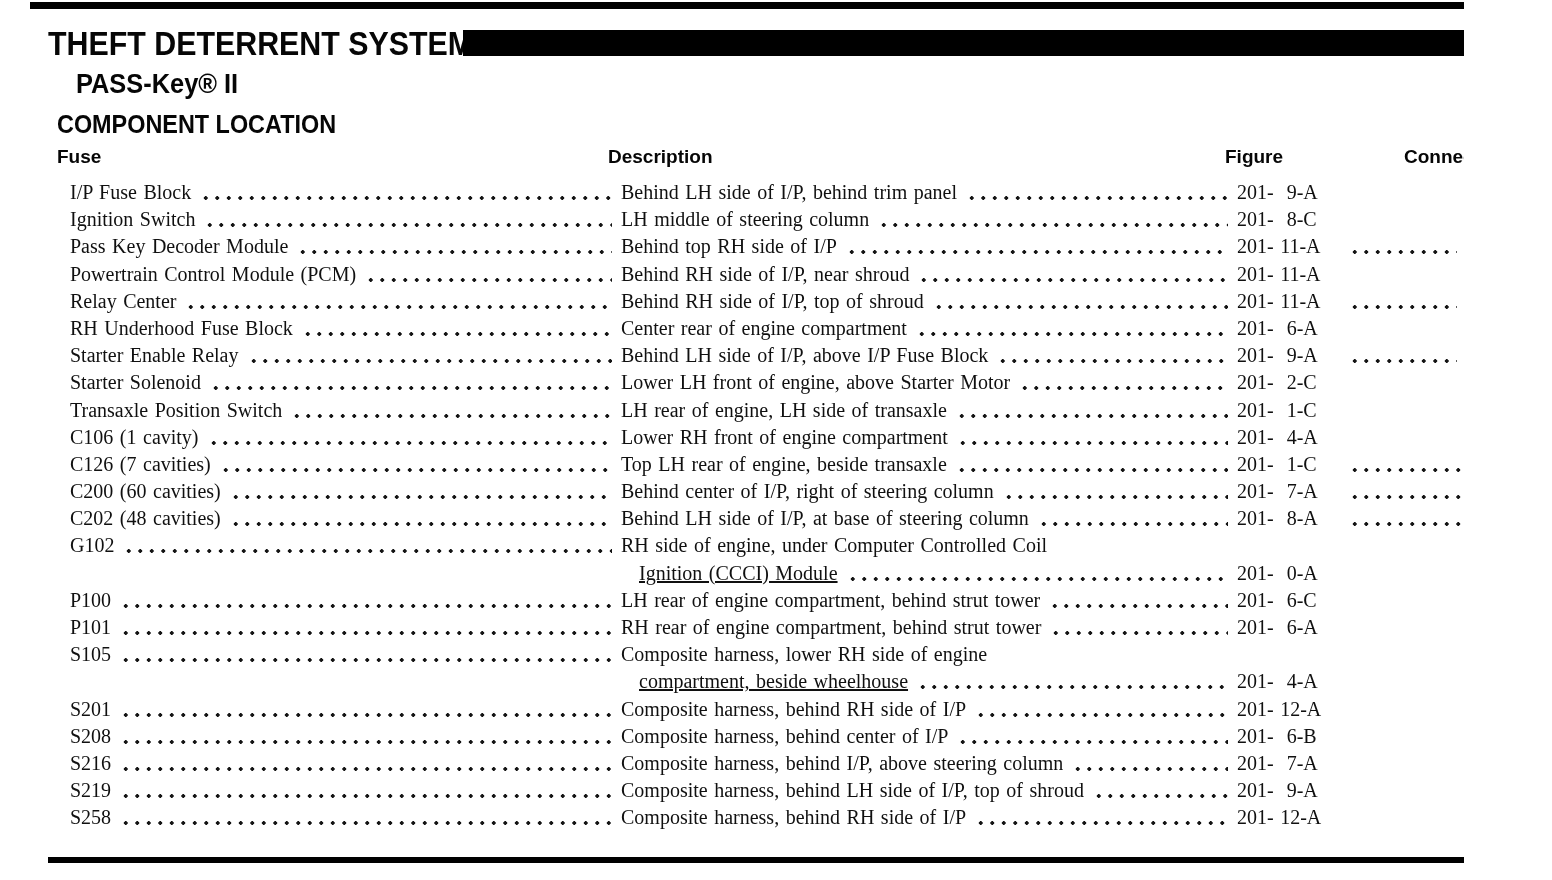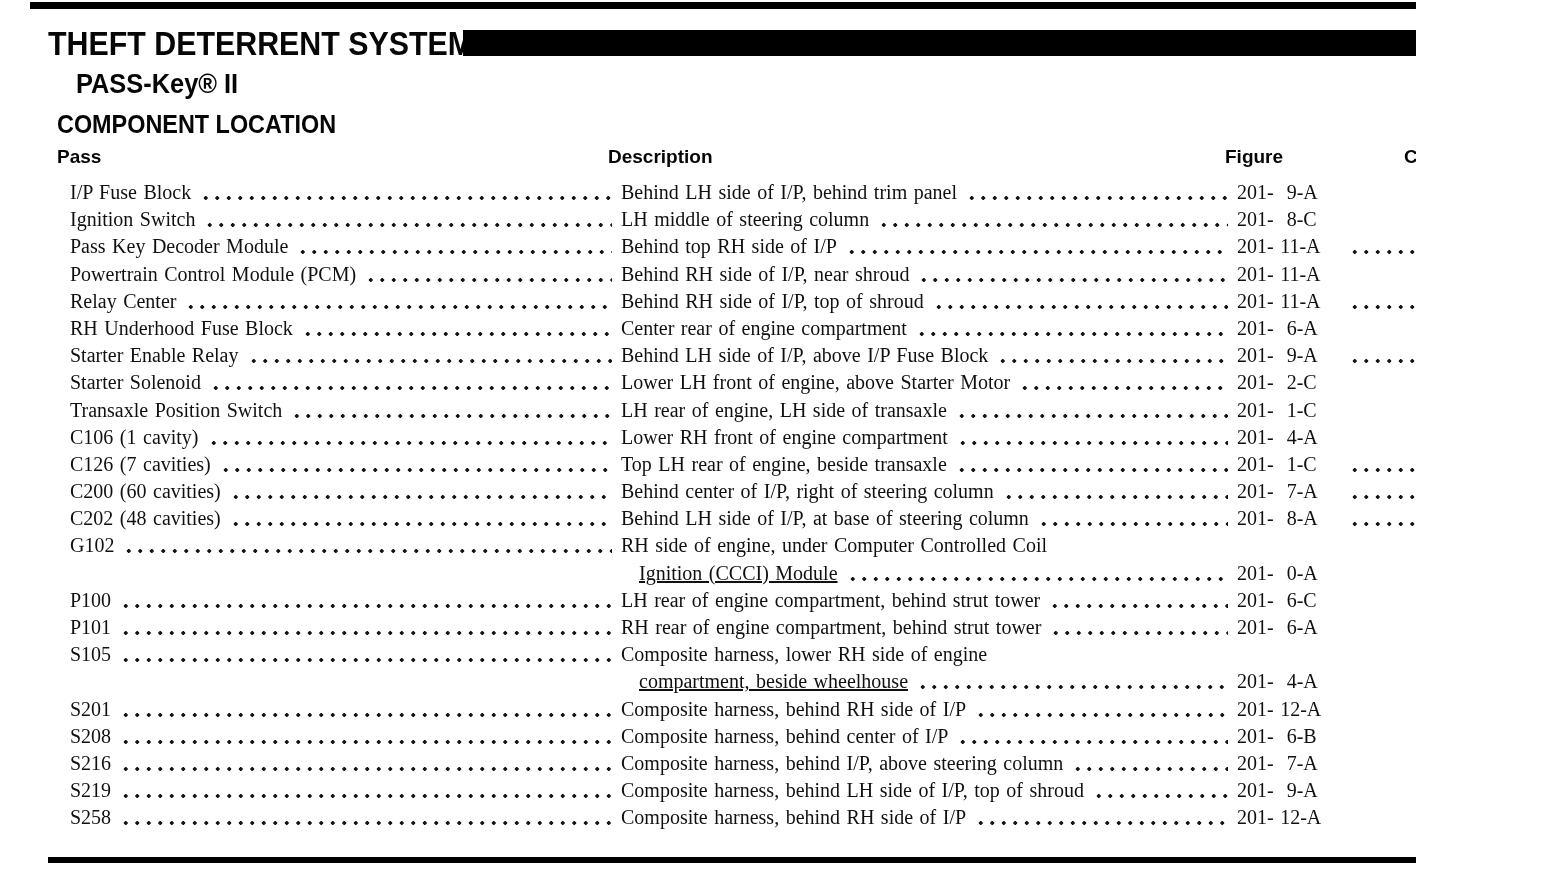--- a/index.html
+++ b/index.html
@@ -3,20 +3,21 @@
 <meta charset="utf-8">
 <style>
   html,body{margin:0;padding:0;background:#ffffff;}
   .page{
     position:relative;
     width:1416px;height:880px;
     background:#ffffff;
     color:#101010;
     font-family:"Liberation Serif", serif;
     overflow:hidden;
+    padding-left:48px;
   }
   
   .rule-top{position:absolute;left:30px;top:2px;width:1506px;height:7px;background:#000;}
   .rule-bottom{position:absolute;left:48px;top:857px;width:1484px;height:6px;background:#000;}
   .rule-right{position:absolute;left:1539px;top:55px;width:4px;height:804px;background:#000;}
   
   .title{
     position:absolute;left:48px;top:27px;margin:0;
     font-family:"Liberation Sans", sans-serif;font-weight:700;
     font-size:33px;line-height:1;letter-spacing:0px;
@@ -70,21 +71,21 @@
 
 <div class="page">
   <div class="rule-top"></div>
 
   <h1 class="title">THEFT DETERRENT SYSTEM</h1>
   <div class="title-bar"></div>
 
   <h2 class="subtitle">PASS-Key® II</h2>
   <h3 class="section-heading">COMPONENT LOCATION</h3>
 
-  <span class="colhead h-item">Pass</span>
+  <span class="colhead h-item">Fuse</span>
   <span class="colhead h-desc">Description</span>
   <span class="colhead h-fig">Figure</span>
   <span class="colhead h-conn">Connector</span>
 
   <div class="tbody" id="rows">
       <div class="line">
         <div class="ci">
           <span class="txt">I/P Fuse Block</span>
           <div class="leader"></div>
         </div>

